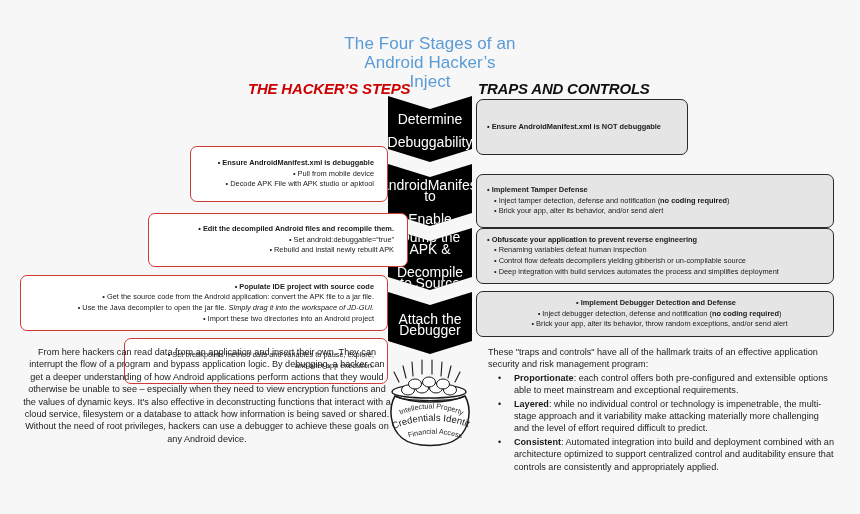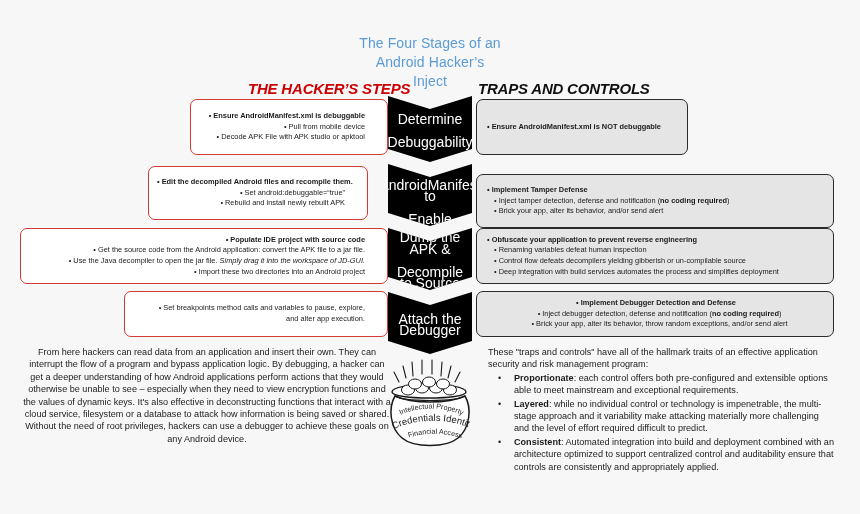--- a/index.html
+++ b/index.html
@@ -11,21 +11,21 @@
     overflow:hidden;
     color:#222;
   }
   .stage{position:absolute;left:0;top:0;width:860px;height:514px;}
 
   
   .main-title{
     position:absolute;left:330px;top:34px;width:200px;
     text-align:center;
     color:#5b9bd5;
-    font-size:14px;
+    font-size:17px;
     line-height:19px;
     font-family:"Liberation Sans", sans-serif;
     letter-spacing:.1px;
   }
 
   
   .col-head{
     position:absolute;
     font-weight:bold;
     font-size:15px;
@@ -62,31 +62,32 @@
   .lbox{
     position:absolute;
     background:#ffffff;
     border:1.6px solid #d03b34;
     border-radius:7px;
     box-sizing:border-box;
     text-align:right;
     font-size:7.4px;
     line-height:10.6px;
     color:#1a1a1a;
-    padding:6px 22px 6px 8px;
+    padding:6px 13px 6px 8px;
     display:flex;
     flex-direction:column;
     justify-content:center;
+    margin-top:47px;
   }
   .lbox .ln{white-space:nowrap;}
   .lbox .b{font-weight:bold;}
   .lbox .it{font-style:italic;}
 
   .lbox.l1{left:190px;top:99px;width:198px;height:56px;}
-  .lbox.l2{left:148px;top:166px;width:220px;height:54px;}
+  .lbox.l2{left:148px;top:166px;width:260px;height:54px;}
   .lbox.l3{left:20px;top:228px;width:368px;height:56px;}
   .lbox.l4{left:124px;top:291px;width:264px;height:46px;}
 
   
   .rbox{
     position:absolute;
     background:#e5e5e5;
     border:1.1px solid #2b2b2b;
     border-radius:7px;
     box-sizing:border-box;

